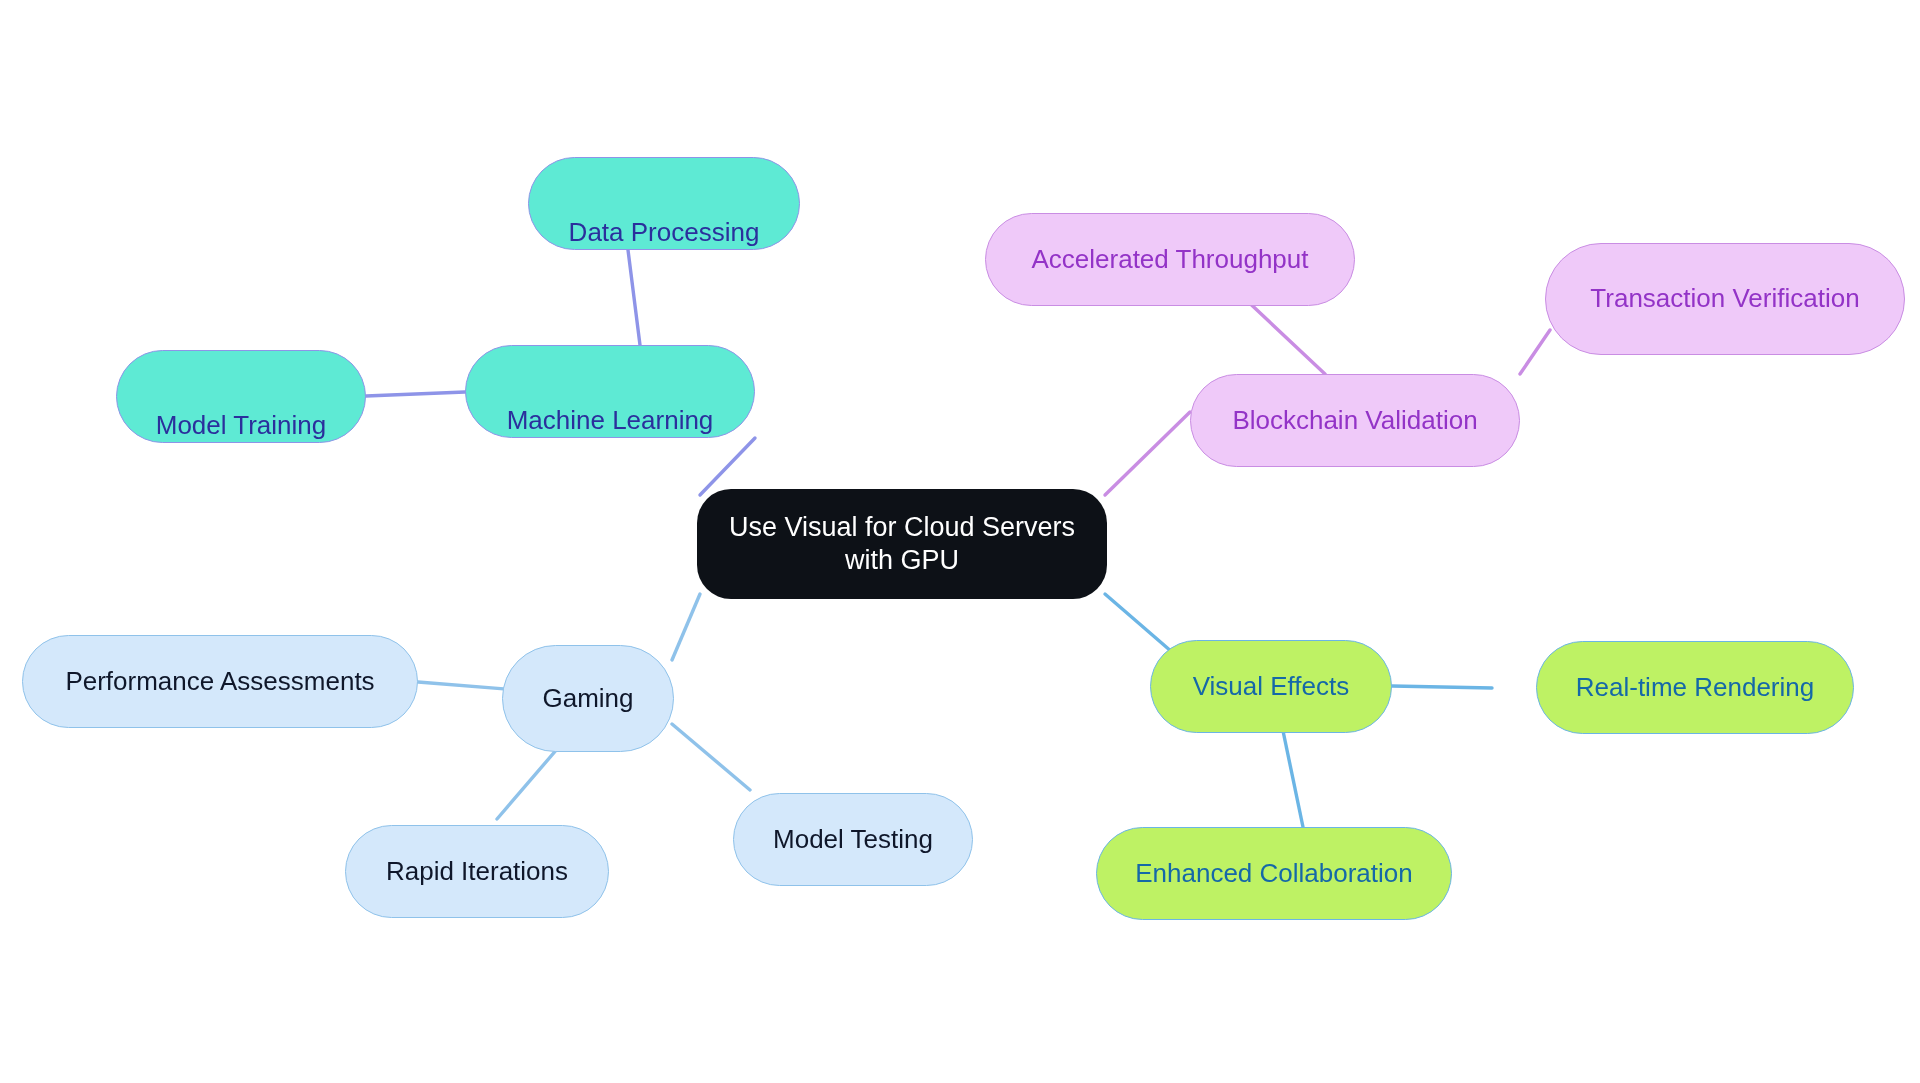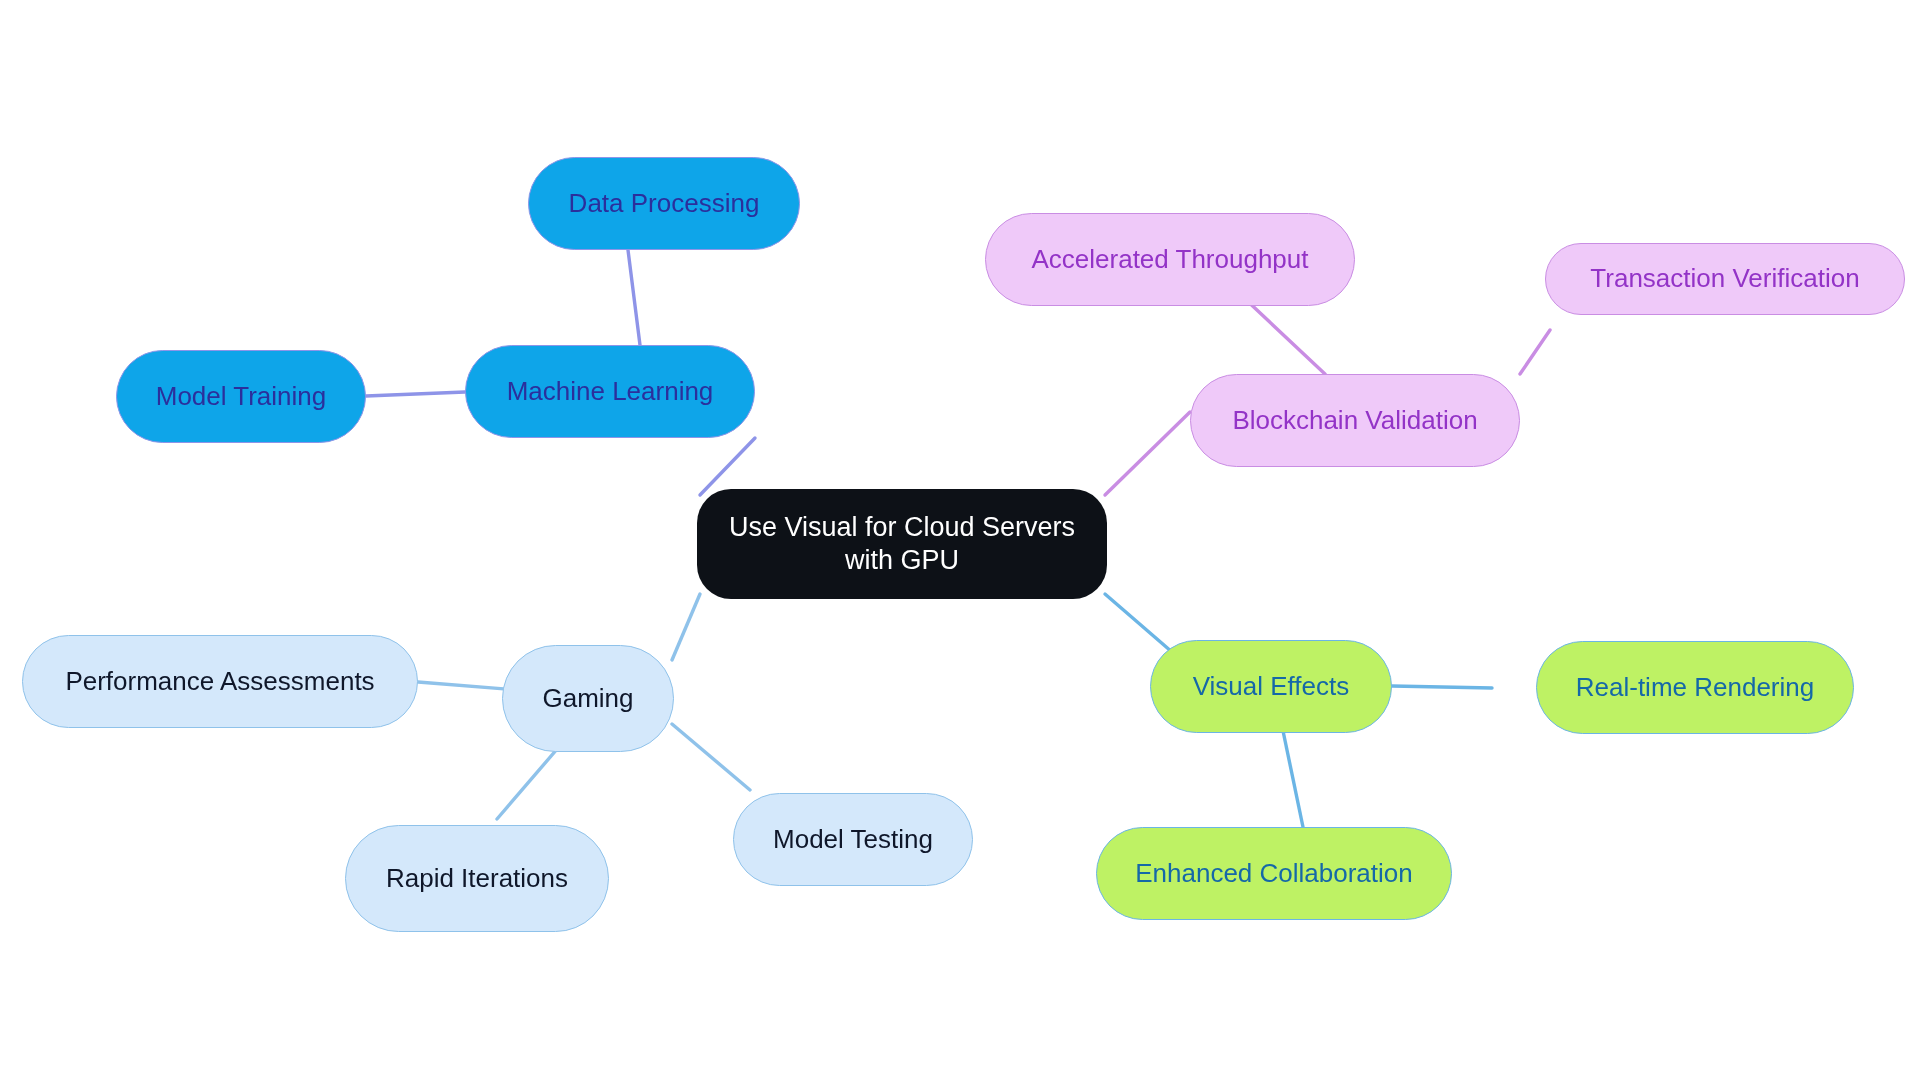--- a/index.html
+++ b/index.html
@@ -44,24 +44,25 @@
   .node.root {
     border-radius: 34px;
     border-width: 0;
   }
   .n-root {
     background: #0d1117;
     color: #ffffff;
     font-size: 27px;
   }
   .n-purple {
-    background: #0ea5e9;
+    background: #5eead4;
     border-color: #8e94e8;
     color: #2b2f9c;
     font-size: 26px;
+    align-items: flex-end;
   }
   .n-pink {
     background: #efc9f9;
     border-color: #c98de3;
     color: #9333c7;
     font-size: 26px;
   }
   .n-blue-light {
     background: #d4e8fb;
     border-color: #8fc2ea;
@@ -127,33 +128,33 @@
   </div>
 
   <div class="node n-pink" style="left:1190px; top:374px; width:330px; height:93px;">
     <span>Blockchain Validation</span>
   </div>
 
   <div class="node n-pink" style="left:985px; top:213px; width:370px; height:93px;">
     <span>Accelerated Throughput</span>
   </div>
 
-  <div class="node n-pink" style="left:1545px; top:243px; width:360px; height:72px;">
+  <div class="node n-pink" style="left:1545px; top:243px; width:360px; height:112px;">
     <span>Transaction Verification</span>
   </div>
 
   <div class="node n-blue-light" style="left:502px; top:645px; width:172px; height:107px;">
     <span>Gaming</span>
   </div>
 
   <div class="node n-blue-light" style="left:22px; top:635px; width:396px; height:93px;">
     <span>Performance Assessments</span>
   </div>
 
-  <div class="node n-blue-light" style="left:345px; top:825px; width:264px; height:107px;">
+  <div class="node n-blue-light" style="left:345px; top:825px; width:264px; height:93px;">
     <span>Rapid Iterations</span>
   </div>
 
   <div class="node n-blue-light" style="left:733px; top:793px; width:240px; height:93px;">
     <span>Model Testing</span>
   </div>
 
   <div class="node n-blue-mid" style="left:1150px; top:640px; width:242px; height:93px;">
     <span>Visual Effects</span>
   </div>

